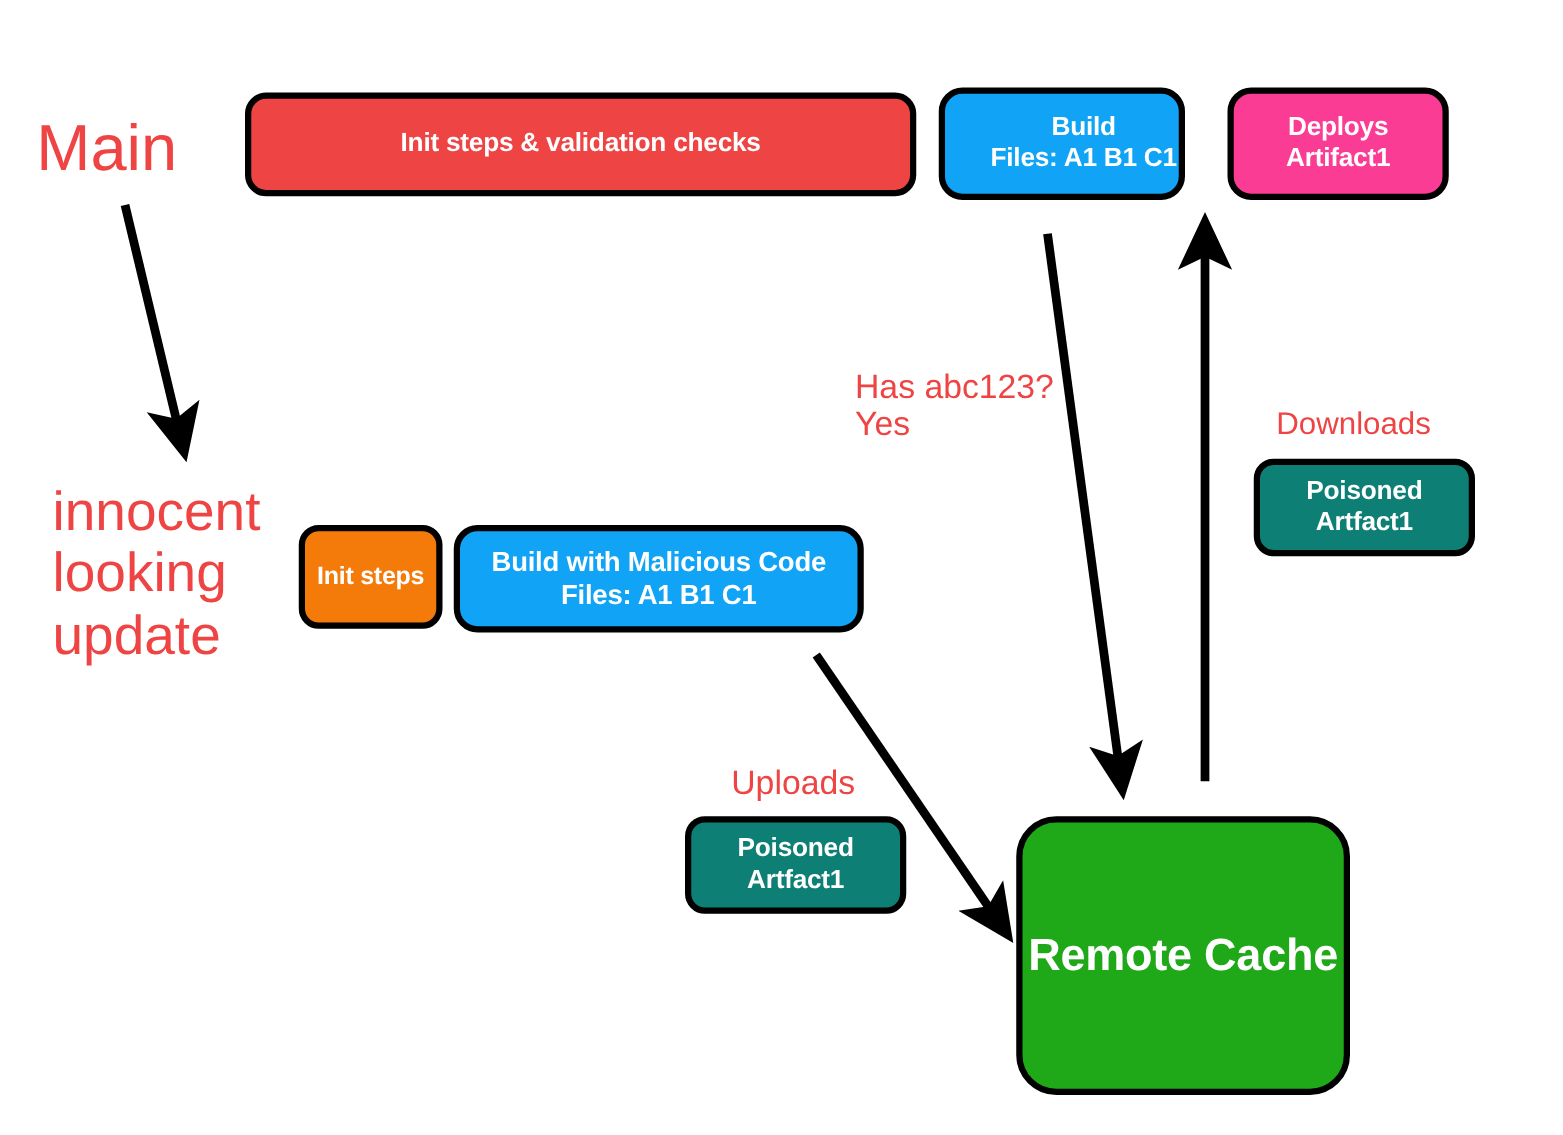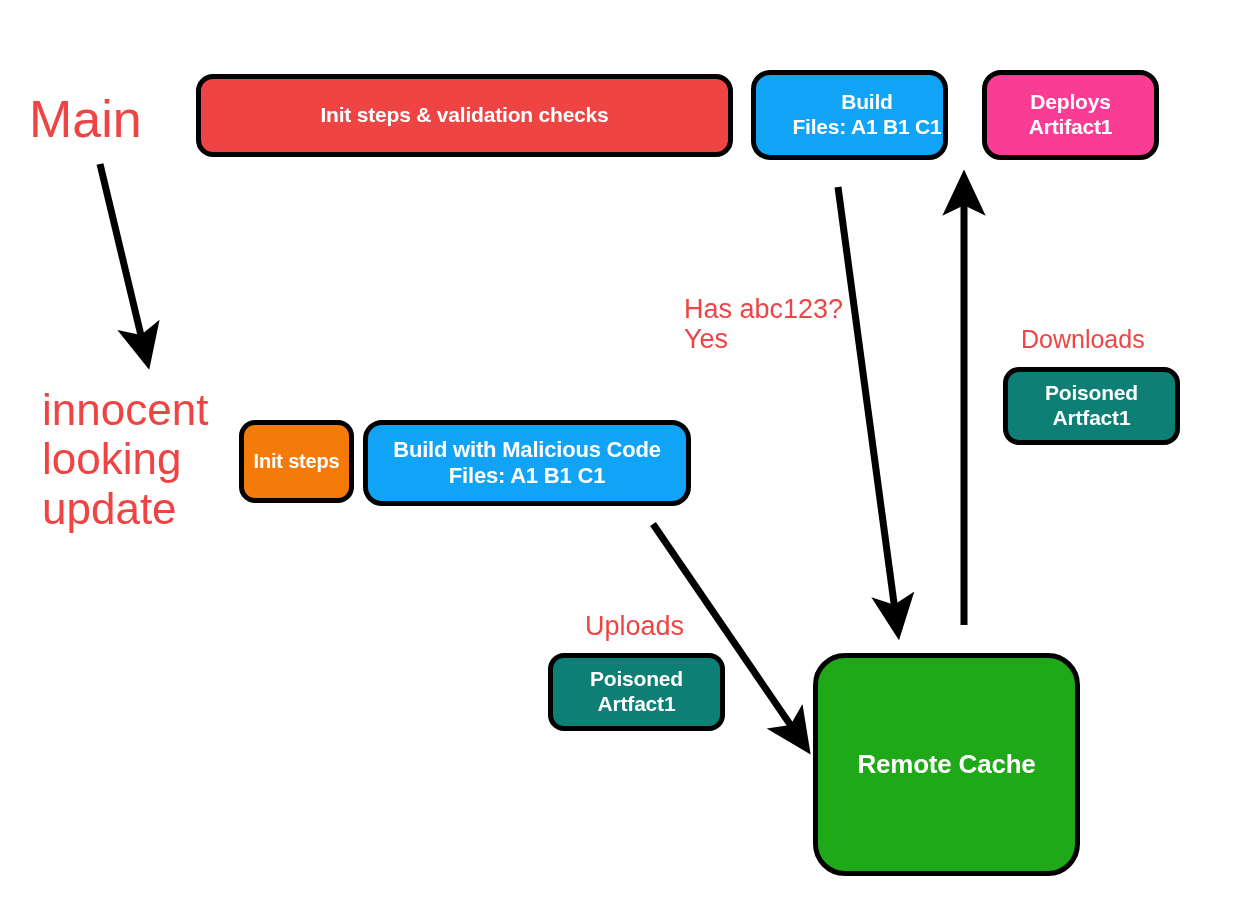--- a/index.html
+++ b/index.html
@@ -47,21 +47,21 @@
   }
 
   
   #node-init-validation   { left:196px;  top:74px;   width:537px; height:83px;  font-size:21px; border-radius:17px; }
   #node-build-main        { left:751px;  top:70px;   width:197px; height:90px;  font-size:21px; border-radius:19px;padding-left:35px; }
   #node-deploys           { left:982px;  top:70px;   width:177px; height:90px;  font-size:21px; border-radius:19px; }
   #node-init-steps        { left:239px;  top:420px;  width:115px; height:83px;  font-size:20px; border-radius:16px; }
   #node-build-malicious   { left:363px;  top:420px;  width:328px; height:86px;  font-size:22px; border-radius:19px; }
   #node-poisoned-download { left:1003px; top:367px;  width:177px; height:78px;  font-size:21px; border-radius:16px; }
   #node-poisoned-upload   { left:548px;  top:653px;  width:177px; height:78px;  font-size:21px; border-radius:16px; }
-  #node-remote-cache      { left:813px;  top:653px;  width:267px; height:223px; font-size:26px; border-radius:32px; }
+  #node-remote-cache      { left:813px;  top:653px;  width:267px; height:223px; font-size:36px; border-radius:32px; }
 
   
   #text-main        { left:29px;  top:90px;  font-size:52px; }
   #text-innocent    { left:42px;  top:385px; font-size:44px; }
   #text-has-abc     { left:684px; top:294px; font-size:27px; }
   #text-downloads   { left:1021px;top:325px; font-size:25px; }
   #text-uploads     { left:585px; top:611px; font-size:27px; }
 </style>
 </head>
 <body>

